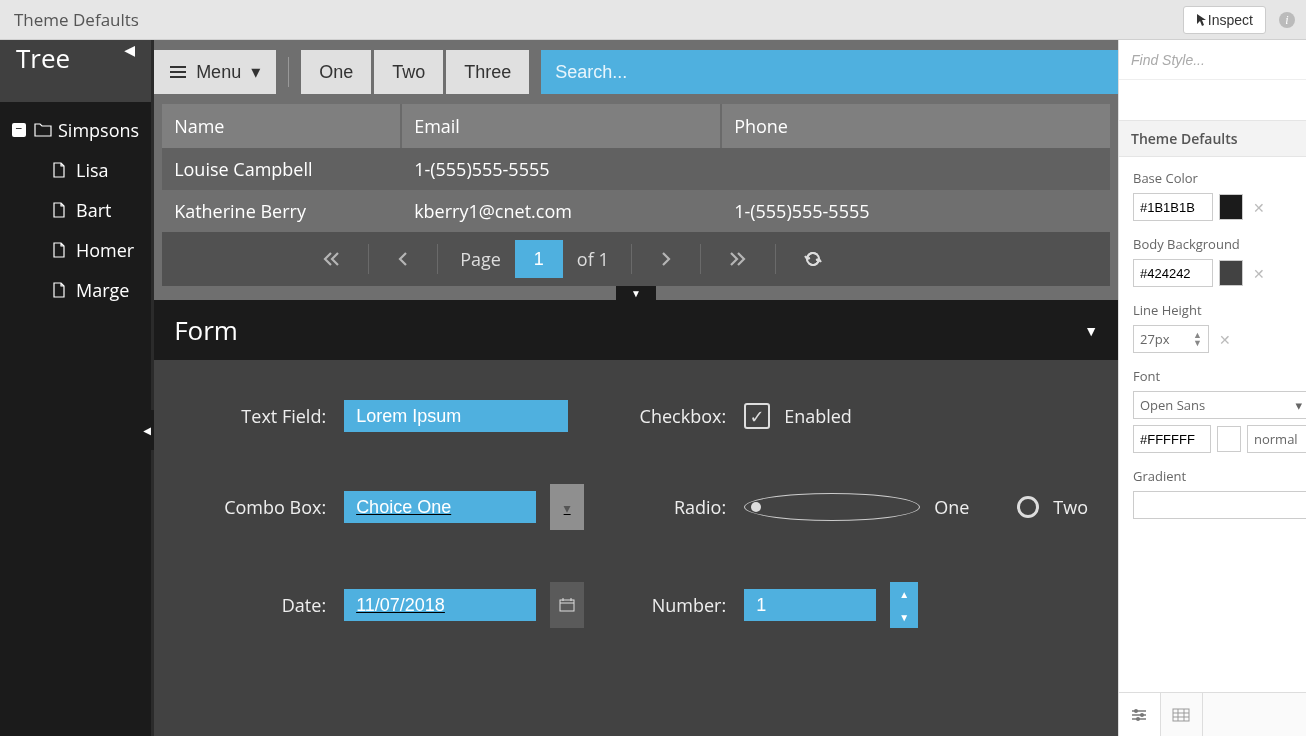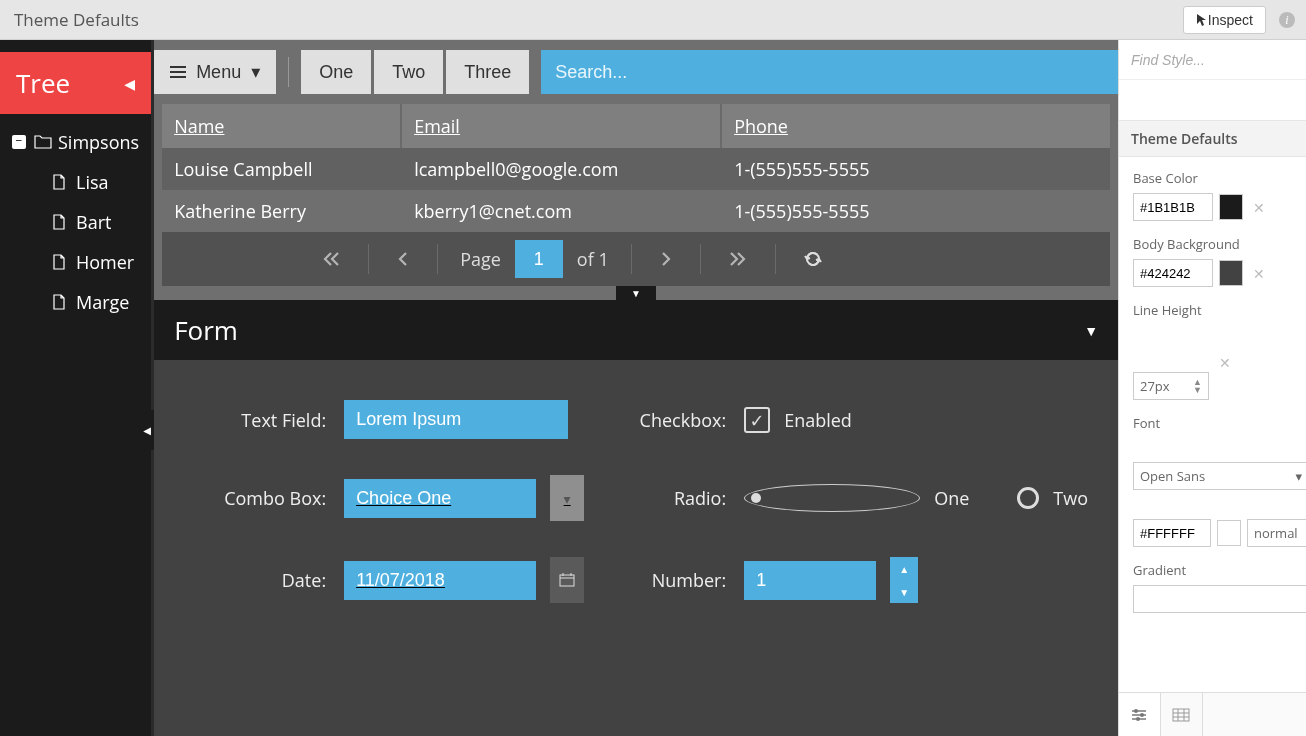--- a/index.html
+++ b/index.html
@@ -53,26 +53,24 @@
 .left-sidebar {
   width: 209px;
   background: #1b1b1b;
   color: #fff;
   display: flex;
   flex-direction: column;
   border-right: 3px solid #2b2b2b;
 }
 .left-sidebar .tree-header {
   height: 62px;
-  background: #ef4444;
-  display: flex;
-  align-items: center;
+  background: #404040;
+  display: flex;
   padding: 0 16px;
   font-size: 26px;
-  margin-top: 12px;
 }
 .left-sidebar .tree-header .collapse-caret {
   margin-left: auto;
   font-size: 14px;
 }
 .left-sidebar .tree-body {
   padding: 8px 0;
   font-size: 18px;
 }
 .tree-node {
@@ -184,21 +182,20 @@
 .grid .hdr {
   display: grid;
   grid-template-columns: 240px 320px 1fr;
   background: #7f7f7f;
 }
 .grid .hdr .cell {
   padding: 10px 12px;
   font-size: 18px;
   color: #fff;
   border-right: 2px solid #6a6a6a;
-  text-decoration: underline;
 }
 .grid .hdr .cell:last-child{border-right:none;}
 .grid .row {
   display: grid;
   grid-template-columns: 240px 320px 1fr;
 }
 .grid .row.alt { background: #616161; }
 .grid .row .cell {
   padding: 9px 12px;
   font-size: 18px;
@@ -248,27 +245,27 @@
   display: flex;
   align-items: center;
   padding: 0 20px;
   font-size: 26px;
 }
 .form-header .caret { margin-left: auto; font-size: 14px; }
 .form-body {
   padding: 40px 30px;
   display: grid;
   grid-template-columns: 1fr 1fr;
-  row-gap: 36px;
+  row-gap: 52px;
 }
 .form-row { display: flex; align-items: center; justify-content: flex-start; }
 .form-row .lbl { width: 160px; text-align: right; color: #eee; font-size: 18px; padding-right: 18px; }
 .form-row .ctrl { display:flex; align-items:center; gap:14px; }
 .inp-text {
-  height: 39px; width: 224px;
+  height: 32px; width: 224px;
   background: #4fb0df; border:none;
   color:#fff; font-size:18px; padding:0 12px;
 }
 .combo { display:flex;text-decoration:underline; }
 .combo .inp-text { width: 192px; }
 .combo .drop {
   width:34px; height:46px; background:#8f8f8f;
   display:flex; align-items:center; justify-content:center;
   color:#555;
 }
@@ -336,21 +333,20 @@
 .prop input[type="text"] {
   height:28px; border:1px solid #ccc; padding:0 6px; font-size:13px;
   width: 80px;
 }
 .swatch { width:24px; height:26px; border:1px solid #ccc; }
 .clear-x { color:#bbb; font-size:14px; cursor:pointer; margin-left:4px; }
 .spinput {
   height:28px; border:1px solid #ccc;
   display:flex; align-items:center; padding:0 6px; gap:6px;
   width: 76px;
-  margin-top: 47px;
 }
 .spinput .sp-arrow { font-size:9px; color:#888; line-height:8px; }
 .sel {
   height:28px; border:1px solid #ccc;
   display:flex; align-items:center; padding:0 6px;
   justify-content:space-between;
   width: 176px;
 }
 .sel.wide { width: 244px; }
 .right-footer {
@@ -467,21 +463,20 @@
     </div>
 
     <div class="grid">
       <div class="hdr">
         <div class="cell">Name</div>
         <div class="cell">Email</div>
         <div class="cell">Phone</div>
       </div>
       <div class="row alt">
         <div class="cell">Louise Campbell</div>
-        <div class="cell">lcampbell0@google.com</div>
         <div class="cell">1-(555)555-5555</div>
       </div>
       <div class="row">
         <div class="cell">Katherine Berry</div>
         <div class="cell">kberry1@cnet.com</div>
         <div class="cell">1-(555)555-5555</div>
       </div>
     </div>
 
     <div class="paging">

